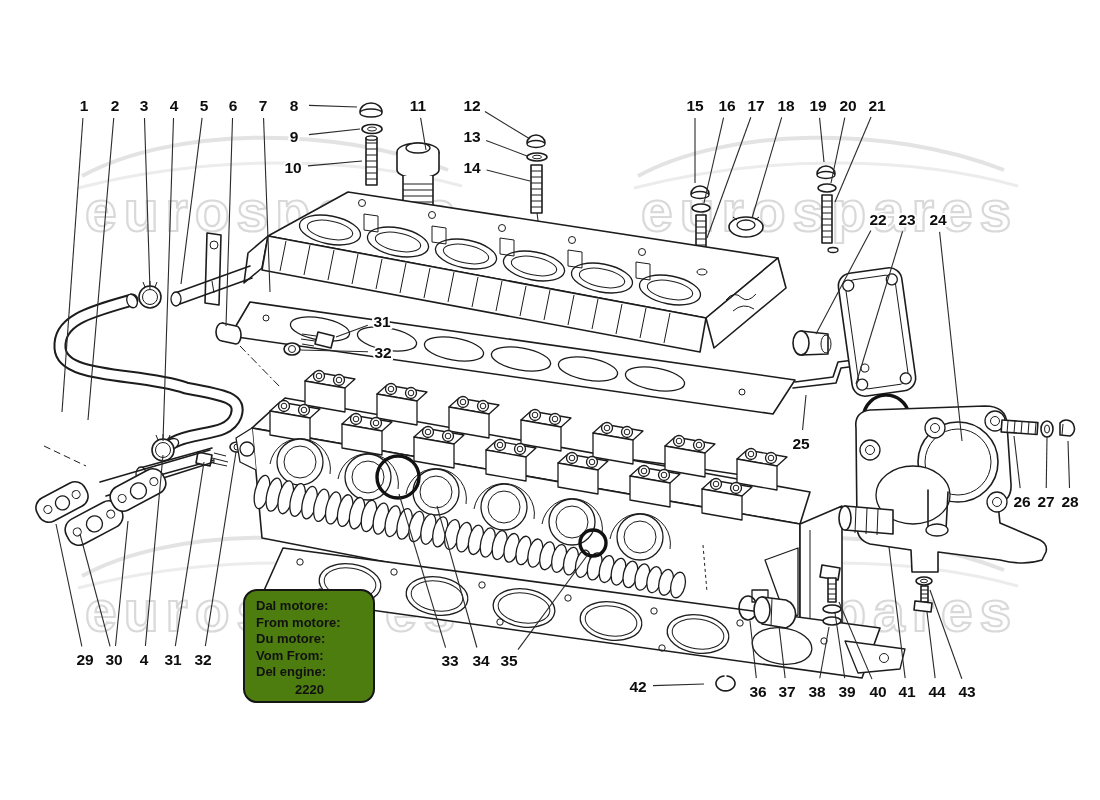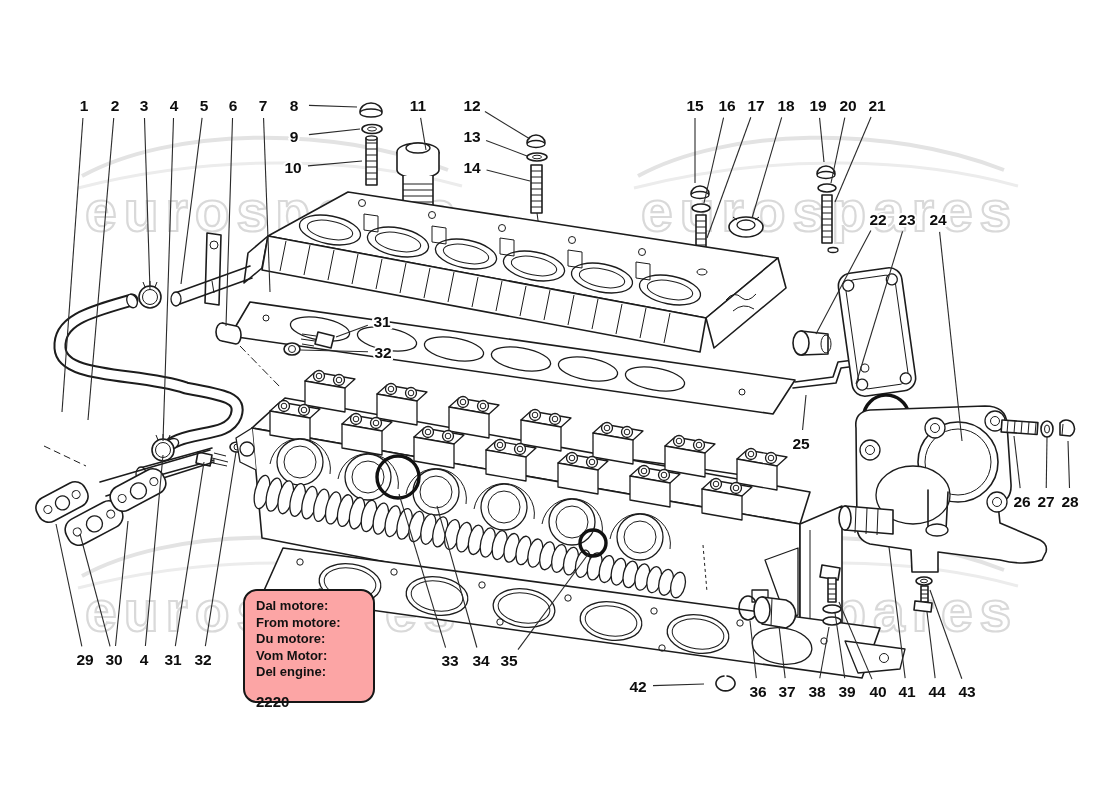--- a/index.html
+++ b/index.html
@@ -16,25 +16,25 @@
   .wmtext{font-family:"Liberation Sans",sans-serif;font-weight:bold;font-size:57px;
           letter-spacing:7px;fill:none;stroke:#d9d9d9;stroke-width:2.2;}
   .swoosh{fill:none;stroke:#e3e3e3;stroke-width:4;}
   .swoosh2{fill:none;stroke:#ececec;stroke-width:3;}
   
   .co-label{font-family:"Liberation Sans",sans-serif;font-weight:bold;font-size:15.5px;
             fill:#0d0d0d;paint-order:stroke;stroke:#ffffff;stroke-width:4px;text-anchor:middle;}
   .co-line{stroke:#2a2a2a;stroke-width:1.1;fill:none;}
   
   #infobox{position:absolute;left:243px;top:589px;width:132px;height:114px;
-           border:2.5px solid #161616;border-radius:14px;background:#fca5a5;
+           border:2.5px solid #161616;border-radius:14px;background:#4d7c0f;
            box-sizing:border-box;padding:7px 0 12px 11px;z-index:5;}
   #infobox .il{font-weight:bold;font-size:13px;line-height:16.5px;color:#111;display:block;}
-  #infobox .num{font-weight:bold;font-size:15px;color:#111;display:block;text-align:left;
-                margin-top:12px;padding-right:10px;}
+  #infobox .num{font-weight:bold;font-size:13px;color:#111;display:block;text-align:center;
+                margin-top:1px;padding-right:10px;}
 </style>
 </head>
 <body>
 
 <div id="stage">
 
 <svg id="art" width="1100" height="800" viewBox="0 0 1100 800">
 
   <g>
     <path class="swoosh" d="M82,176 C170,128 330,124 448,170"></path>
@@ -658,17 +658,17 @@
         <line x1="652.9931176871808" y1="685.60624135367" x2="704" y2="684" class="co-line"></line>
         <text x="638" y="691.5" class="co-label">42</text>
         <line x1="935.1162972037579" y1="678.1029148550625" x2="927" y2="612" class="co-line"></line>
         <text x="937" y="696.5" class="co-label">44</text>
         <line x1="961.8402779918505" y1="678.7933063122516" x2="930" y2="590" class="co-line"></line>
         <text x="967" y="696.5" class="co-label">43</text>
       </g>
 </svg>
 
 <div id="infobox">
-  <span id="infolines"><span class="il">Dal motore:</span><span class="il">From motore:</span><span class="il">Du motore:</span><span class="il">Vom Motor:</span><span class="il">Del engine:</span></span>
+  <span id="infolines"><span class="il">Dal motore:</span><span class="il">From motore:</span><span class="il">Du motore:</span><span class="il">Vom From:</span><span class="il">Del engine:</span></span>
   <span class="num">2220</span>
 </div>
 
 </div>
 
 </body></html>

